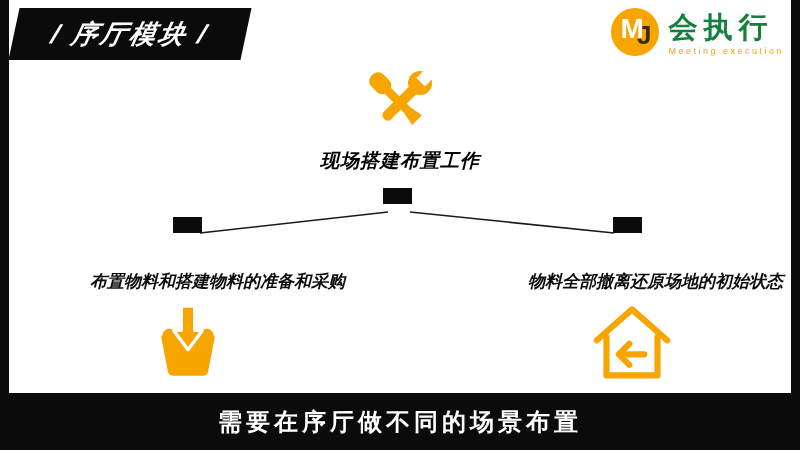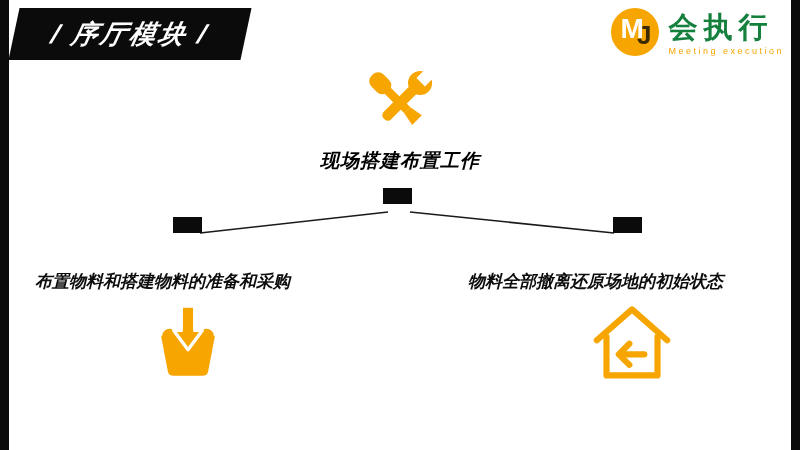--- a/index.html
+++ b/index.html
@@ -41,21 +41,21 @@
     position:absolute;background:#0b0b0b;color:#ffffff;z-index:3;
     writing-mode:vertical-rl;text-orientation:upright;
     font-weight:700;font-size:15px;letter-spacing:3px;line-height:1.1;padding:5px 6px;
   }
   .node-mid{left:383px;top:188px;}
   .node-early{left:173px;top:217px;}
   .node-late{left:613px;top:217px;}
 
   .connector-lines{position:absolute;left:0;top:0;width:800px;height:450px;z-index:1;}
 
-  .desc{position:absolute;top:270px;text-align:left;font-size:17px;font-weight:700;font-style:italic;color:#0d0d0d;}
+  .desc{position:absolute;top:270px;text-align:right;font-size:17px;font-weight:700;font-style:italic;color:#0d0d0d;}
   .desc-early{left:35px;width:310px;}
   .desc-late{left:468px;width:315px;}
 
   .basket-icon{position:absolute;left:146px;top:296px;width:84px;height:84px;}
   .house-icon{position:absolute;left:588px;top:298px;width:88px;height:88px;}
 
   
   .footer-bar{
     position:absolute;left:0;right:0;bottom:0;height:57px;background:#0b0b0b;z-index:5;
     display:flex;align-items:center;justify-content:center;
@@ -122,14 +122,17 @@
     <polygon points="50,64 33,41 42,41 42,12 58,12 58,41 67,41" fill="#F7A500" stroke="#ffffff" stroke-width="4" stroke-linejoin="round"></polygon>
   </svg>
 
   <svg class="house-icon" viewBox="0 0 100 100" fill="none" stroke="#F7A500" stroke-width="7" stroke-linecap="round" stroke-linejoin="round">
     <path d="M10 48 L50 13 L90 48"></path>
     <path d="M21 44 L21 88 L79 88 L79 44"></path>
     <path d="M64 64 L36 64"></path>
     <path d="M47 52 L35 64 L47 76"></path>
   </svg>
 
+  <div class="footer-bar">
+    <span class="footer-caption">需要在序厅做不同的场景布置</span>
+  </div>
 
 </div>
 
 </body></html>

